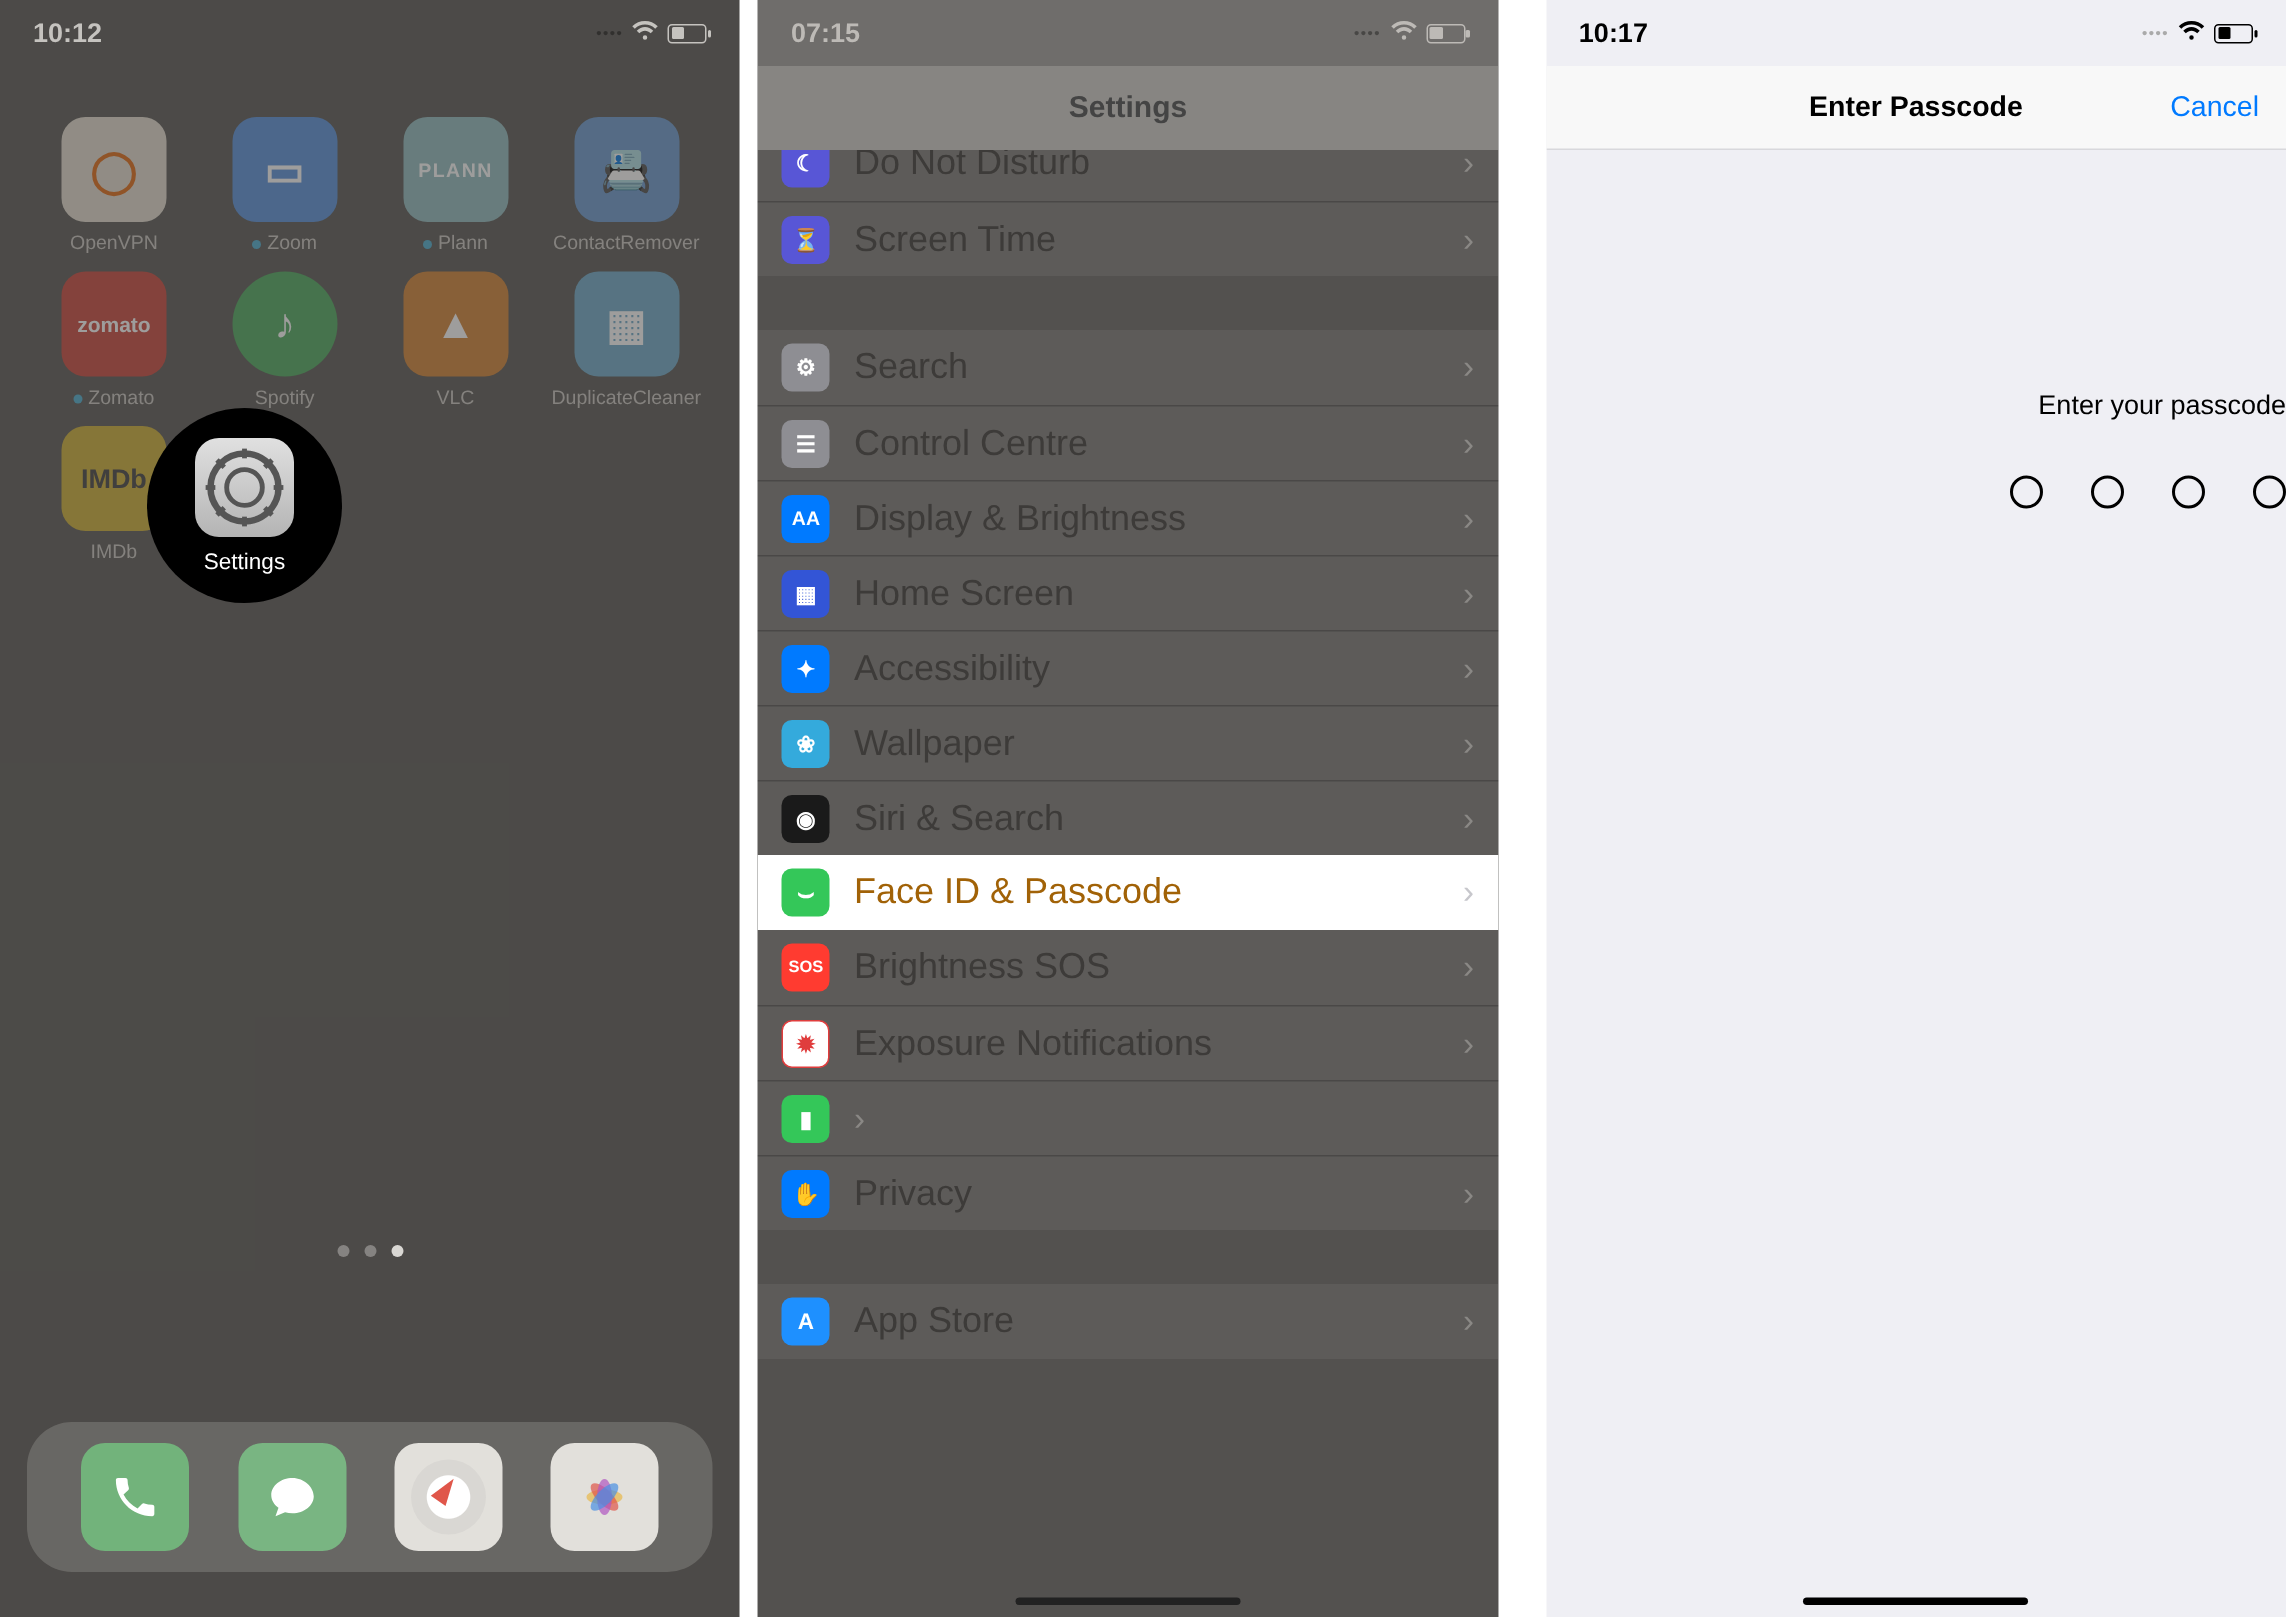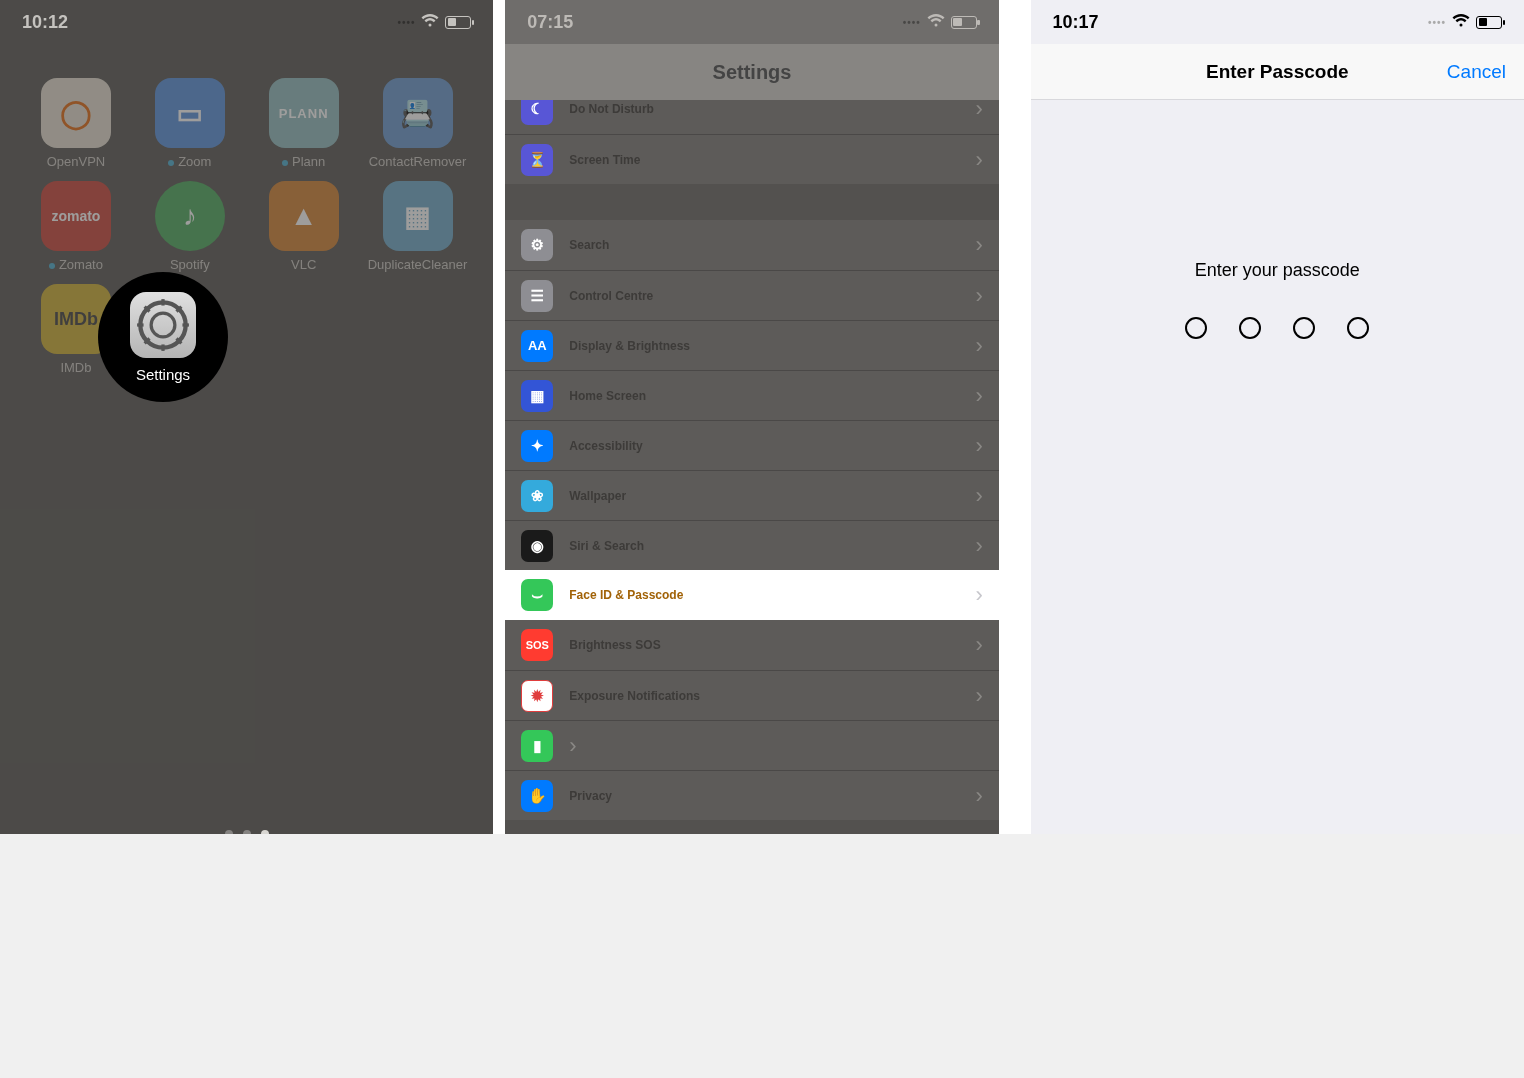--- a/index.html
+++ b/index.html
@@ -1,17 +1,17 @@
 <!DOCTYPE html>
 <html><head>
 <meta charset="utf-8">
 <style>
   * { box-sizing: border-box; margin: 0; padding: 0; }
   body { font-family: -apple-system, "Helvetica Neue", Arial, sans-serif; background:#f0f0f0; }
-  .canvas { width:1524px; height:834px; background:#fff; display:flex;border-radius:32px; }
+  .canvas { width:1524px; height:1078px; background:#fff; display:flex;border-radius:32px; }
   .gutter { width:12px; background:#fff; }
   .phone { width:500px; height:1078px; position:relative; overflow:hidden; background:#f2f2f7; }
   .statusbar { position:absolute; top:0; left:0; right:0; height:44px; display:flex; justify-content:space-between; align-items:center; padding:0 22px; font-size:18px; font-weight:600; z-index:10; }
   .status-icons { display:flex; align-items:center; gap:6px; }
   .dots { letter-spacing:1px; font-size:10px; color:rgba(0,0,0,.35); }
   .battery { width:26px; height:13px; border:1.5px solid currentColor; border-radius:3px; position:relative; }
   .battery::after { content:""; position:absolute; right:-4px; top:3px; width:2.5px; height:5px; background:currentColor; border-radius:1px; }
   .battery .fill { position:absolute; left:1.5px; top:1.5px; bottom:1.5px; width:35%; background:currentColor; border-radius:1px; }
 
   
@@ -35,36 +35,36 @@
 
   
   .screen2 { background:#6f6d6b; }
   .screen2 .statusbar { color:#bdbab6; }
   .nav-title-bar { position:absolute; top:44px; left:0; right:0; height:56px; display:flex; align-items:center; justify-content:center; font-size:20px; font-weight:600; color:#444; background:rgba(180,178,174,.35); }
   .settings-list { position:absolute; top:100px; bottom:0; left:0; right:0; overflow:hidden; }
   .row { display:flex; align-items:center; height:50px; padding:0 16px; background:rgba(255,255,255,.06); }
   .row + .row { border-top:1px solid rgba(0,0,0,.2); }
   .group-sep { height:36px; background:transparent; }
   .row-icon { width:32px; height:32px; border-radius:7px; margin-right:16px; flex:0 0 32px; display:flex; align-items:center; justify-content:center; color:#fff; font-size:15px; font-weight:700; }
-  .row-label { flex:1; font-size:12px; color:#3d3b39;font-weight:bold; }
+  .row-label { flex:1; font-size:24px; color:#3d3b39; }
   .chevron { color:#8a8885; font-size:22px; }
   .dim2 { position:absolute; inset:0; background:rgba(50,48,45,.46); }
   .hl-row { position:relative; z-index:3; background:#fff; border-top:none !important; }
   .hl-row .row-label { color:#a16207; }
   .hl-row .chevron { color:#c7c7cc; }
   .home-indicator { position:absolute; bottom:8px; left:50%; transform:translateX(-50%); width:150px; height:5px; background:#000; border-radius:3px; }
   .screen2 .home-indicator { background:#222; }
 
   
   .screen3 { background:#efeff4;margin-left:20px; }
   .screen3 .statusbar { color:#000; }
   .passcode-nav { position:absolute; top:44px; left:0; right:0; height:56px; background:#f8f8f8; border-bottom:1px solid #d8d8dc; display:flex; align-items:center; justify-content:center; }
   .passcode-title { font-size:19px; font-weight:600; color:#000;text-align:center; }
   .cancel-btn { position:absolute; right:18px; font-size:19px; color:#007aff; }
-  .passcode-body { position:absolute; top:260px; left:0; right:0; display:flex; flex-direction:column; align-items:center; }
+  .passcode-body { position:absolute; top:260px; left:0; right:0; display:flex; flex-direction:column; align-items:flex-end; }
   .pc-prompt { font-size:18px; color:#000; margin-bottom:36px; }
   .pc-circles { display:flex; gap:32px; }
   .pc-circle { width:22px; height:22px; border:2px solid #000; border-radius:50%; }
   .screen3 .home-indicator { background:#000; }
 
   
   .ic-openvpn{background:#e7e1d6;color:#e57a2c}
   .ic-zoom{background:#6b9de0}
   .ic-plann{background:#9dc3c7}
   .ic-contact{background:#7aa5d6}

